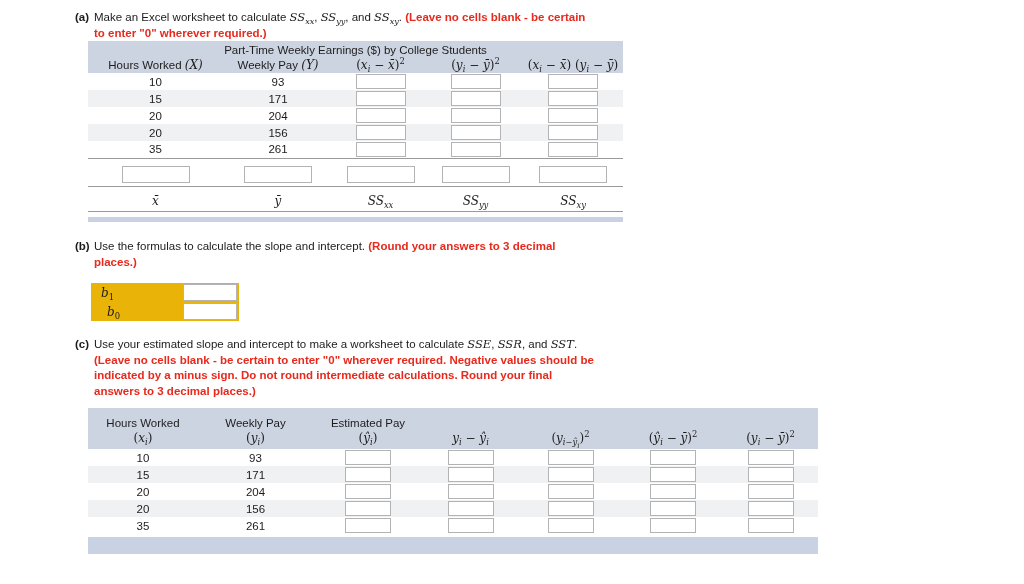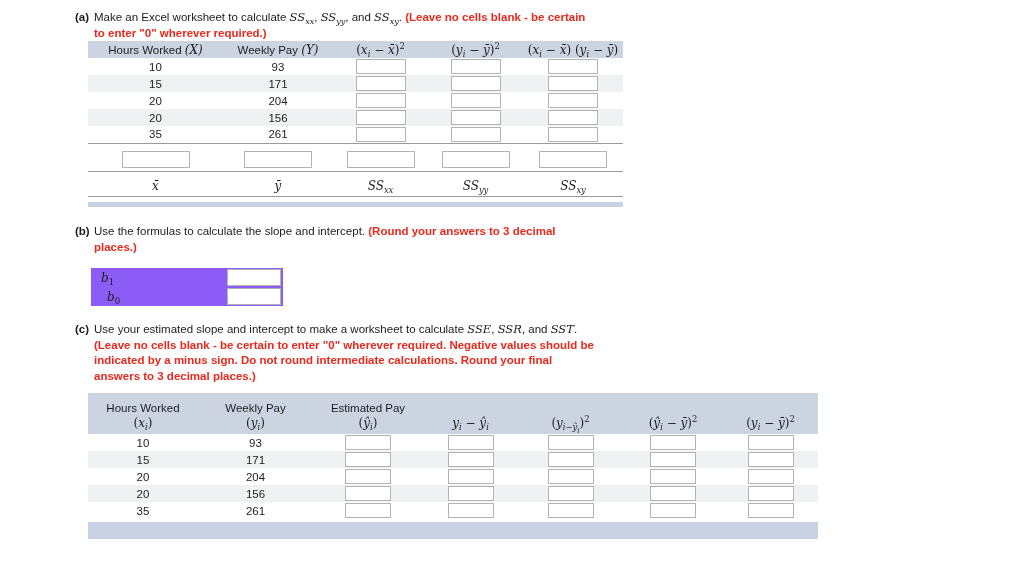--- a/index.html
+++ b/index.html
@@ -48,21 +48,21 @@
     width: 50px; height: 15px; border: 1px solid #b3b3b3; background: #fff;
     display: block; margin: 0 auto; padding: 0 2px; font-size: 11px;
   }
   tr.rule td { height: 6px; border-top: 1px solid #9a9a9a; background: #fff; }
   tr.totals td { height: 22px; }
   tr.totals input.cell { width: 68px; height: 17px; }
   tr.mlabels td { height: 19px; vertical-align: middle; }
   tr.bluebar td { height: 5px; background: #c9d2e2; }
 
   
-  .bt { margin: 13px 16px 0 16px; width: 192px; background: #8b5cf6; }
+  .bt { margin: 13px 16px 0 16px; width: 148px; background: #eab308; }
   .bt td { height: 19px; text-align: left; vertical-align: middle; }
   .bt td.lbl { padding-left: 10px; }
   .bt tr + tr td.lbl { padding-left: 16px; }
   .bt td.inp { width: 56px; }
   .bt input.cell { width: 54px; height: 17px; margin: 0; }
 
   .pb { margin-top: 17px; }
   .pc { margin-top: 16px; }
 
   
@@ -88,20 +88,23 @@
   
   <table class="t1">
     <colgroup>
       <col style="width:135px">
         <col style="width:110px">
         <col style="width:95px">
         <col style="width:95px">
         <col style="width:100px">
     </colgroup>
     <thead>
+      <tr class="title-row">
+        <th colspan="5">Part-Time Weekly Earnings ($) by College Students</th>
+      </tr>
       <tr class="cols">
         <th>Hours Worked <span class="m"><i>(X)</i></span></th>
         <th>Weekly Pay <span class="m"><i>(Y)</i></span></th>
         <th><span class="m">(<i>x<sub>i</sub></i> − <i>x̄</i>)<sup>2</sup></span></th>
         <th><span class="m">(<i>y<sub>i</sub></i> − <i>ȳ</i>)<sup>2</sup></span></th>
         <th><span class="m">(<i>x<sub>i</sub></i> − <i>x̄</i>) (<i>y<sub>i</sub></i> − <i>ȳ</i>)</span></th>
       </tr>
     </thead>
     <tbody>
       <tr>

